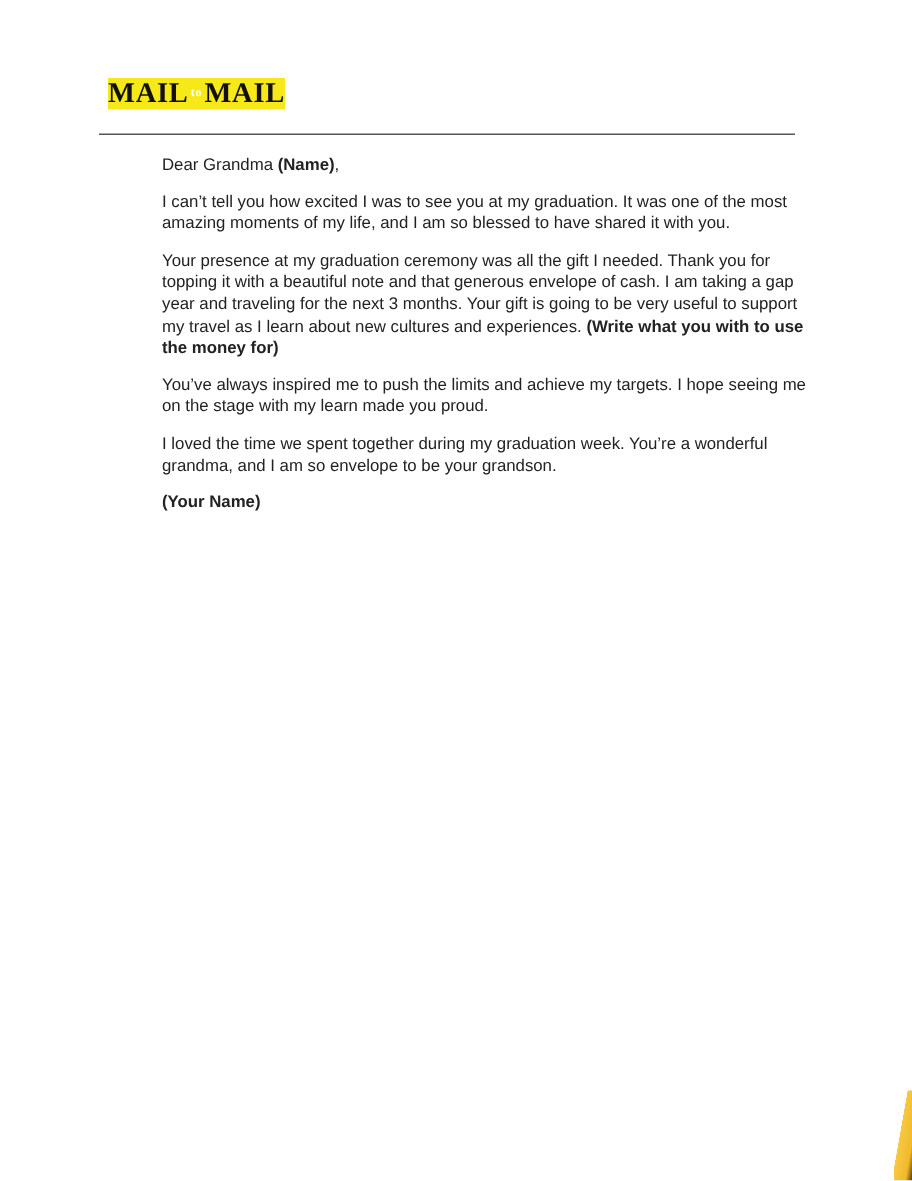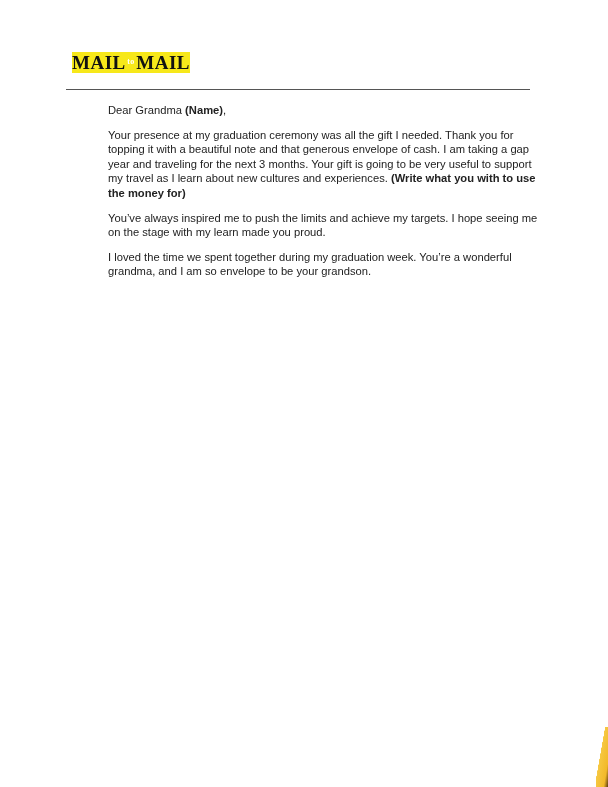--- a/index.html
+++ b/index.html
@@ -40,20 +40,22 @@
     <span class="to">to</span>
     <span>MAIL</span>
 </div>
 
 <div class="rule"></div>
 
 <div class="letter">
   <p>
     <span>Dear Grandma </span><span class="bold">(Name)</span><span>,</span>
   </p>
+  <p>I can’t tell you how excited I was to see you at my graduation. It was one of the most amazing moments of my life, and I am so blessed to have shared it with you.</p>
   <p>
     <span>Your presence at my graduation ceremony was all the gift I needed. Thank you for topping it with a beautiful note and that generous envelope of cash. I am taking a gap year and traveling for the next 3 months. Your gift is going to be very useful to support my travel as I learn about new cultures and experiences. </span><span class="bold">(Write what you with to use the money for)</span>
   </p>
   <p>You’ve always inspired me to push the limits and achieve my targets. I hope seeing me on the stage with my learn made you proud.</p>
   <p>I loved the time we spent together during my graduation week. You’re a wonderful grandma, and I am so envelope to be your grandson.</p>
+  <p class="bold">(Your Name)</p>
 </div>
 
 <div class="corner"></div>
 
 </body></html>

